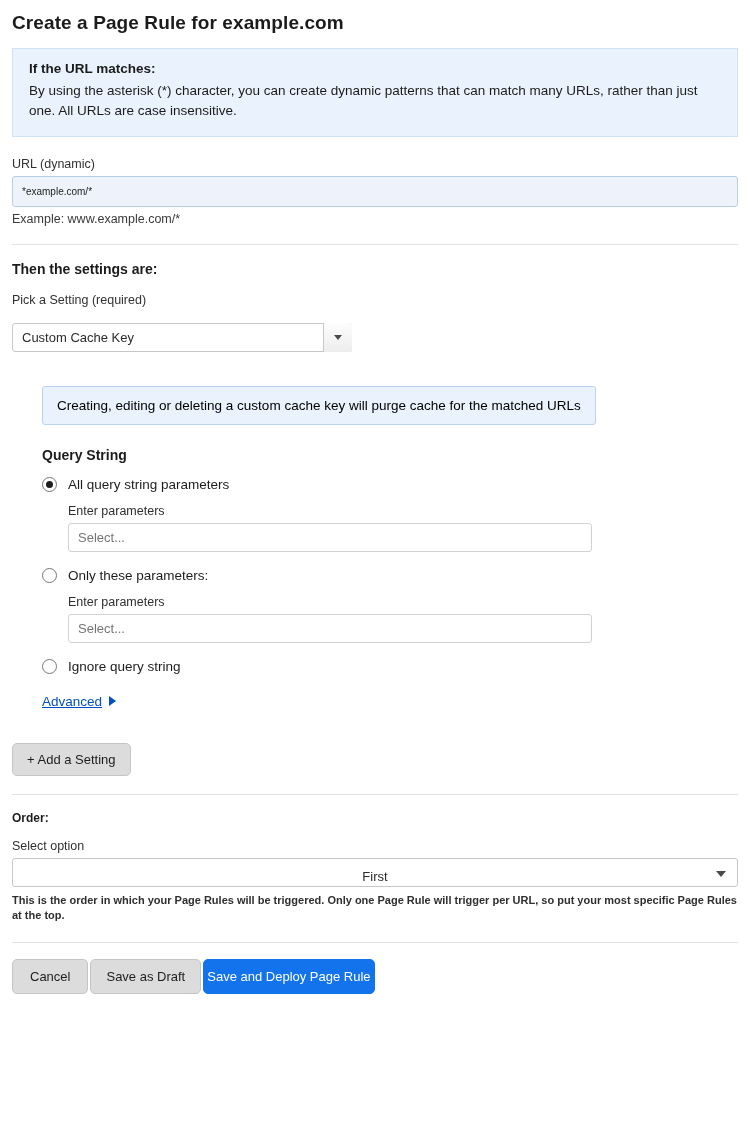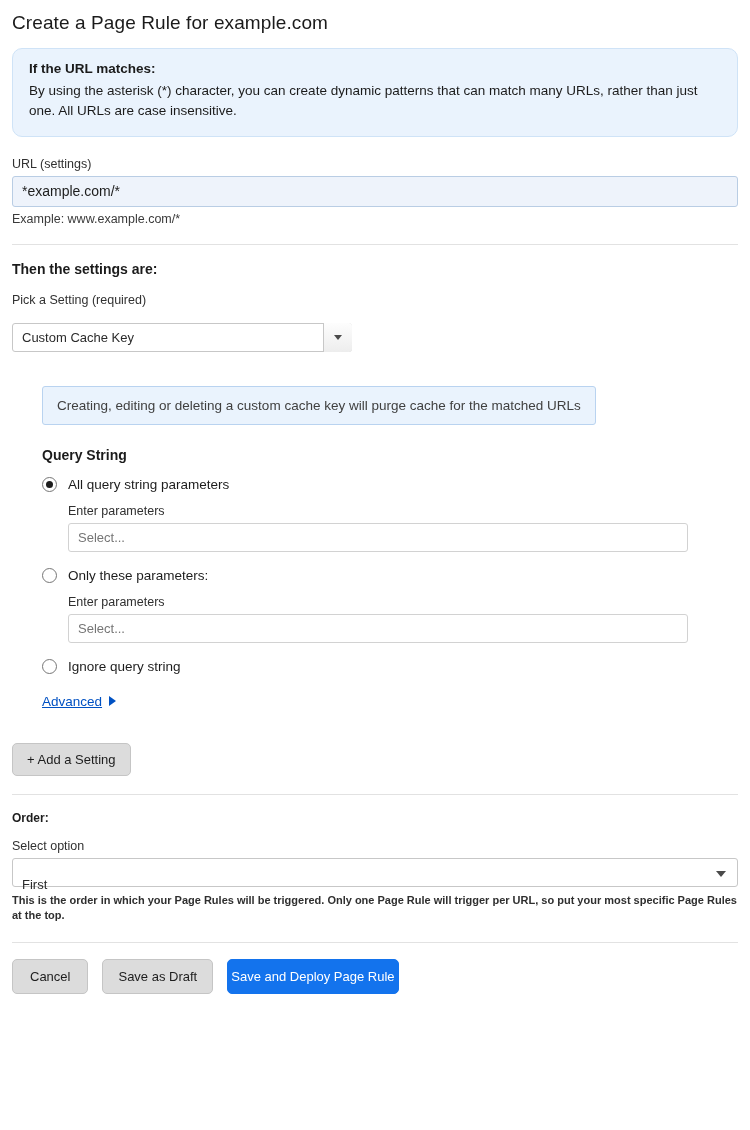--- a/index.html
+++ b/index.html
@@ -14,30 +14,30 @@
     width: 750px;
     min-height: 1130px;
     position: relative;
   }
   .page {
     width: 750px;
     padding: 0 12px;
   }
   .page-title {
     font-size: 19px;
-    font-weight: normal;
+    font-weight: bold;
     color: #1b1b1b;
     margin: 12px 0 14px 0;
     letter-spacing: 0.1px;
   }
   
   .callout {
     background: #eaf3fd;
     border: 1px solid #cfe3f7;
-    border-radius: 10px;
+    border-radius: 0;
     padding: 12px 16px 14px 16px;
     margin-bottom: 20px;
   }
   .callout-title {
     font-size: 13.5px;
     font-weight: bold;
     color: #1b1b1b;
     margin-bottom: 5px;
   }
   .callout-body {
@@ -57,21 +57,21 @@
     color: #313131;
     margin-bottom: 5px;
   }
   .url-input {
     width: 100%;
     height: 31px;
     border: 1px solid #b9cde4;
     background: #eef3fb;
     border-radius: 3px;
     padding: 0 9px;
-    font-size: 14px;
+    font-size: 10px;
     font-family: "Liberation Sans", sans-serif;
     color: #1d1d1d;
     outline: none;
   }
   .help-text {
     font-size: 12.5px;
     color: #3a3a3a;
     margin-top: 5px;
   }
   .divider {
@@ -132,21 +132,21 @@
     margin-top: 34px;
     padding-left: 30px;
   }
   .purge-note {
     display: inline-block;
     background: #eaf3fd;
     border: 1px solid #b9d3f0;
     border-radius: 3px;
     padding: 11px 14px;
     font-size: 13.5px;
-    color: #404040;
+    color: #000000;
   }
   .query-heading {
     font-size: 14px;
     font-weight: bold;
     color: #1b1b1b;
     margin: 22px 0 14px 0;
   }
   .radio-row {
     display: flex;
     align-items: center;
@@ -177,21 +177,21 @@
   }
   .sub-block {
     margin: -2px 0 16px 26px;
   }
   .sub-label {
     font-size: 12.5px;
     color: #2f2f2f;
     margin-bottom: 5px;
   }
   .select-input {
-    width: 620px;
+    width: 524px;
     height: 29px;
     border: 1px solid #d2d2d2;
     border-radius: 3px;
     background: #fff;
     font-size: 13px;
     color: #9a9a9a;
     padding: 0 9px;
     line-height: 27px;
     font-family: "Liberation Sans", sans-serif;
     outline: none;
@@ -236,45 +236,46 @@
     margin-bottom: 14px;
   }
   .order-select {
     width: 100%;
     height: 29px;
     border: 1px solid #c7c7c7;
     border-radius: 3px;
     background: #ffffff;
     font-size: 13px;
     color: #2b2b2b;
-    padding: 12px 9px;
+    padding: 4px 9px;
     line-height: 27px;
     position: relative;
     cursor: pointer;
+    text-align: center;
   }
   .order-caret {
     position: absolute;
     right: 11px;
     top: 12px;
     width: 0; height: 0;
     border-left: 5px solid transparent;
     border-right: 5px solid transparent;
     border-top: 6px solid #4a4a4a;
   }
   .order-help {
     font-size: 11px;
     color: #2f2f2f;
     line-height: 1.45;
     margin-top: 6px;
     font-weight: bold;
   }
   .footer-actions {
     display: flex;
     align-items: center;
-    gap: 14px;
+    gap: 2px;
     margin-top: 14px;
     padding-bottom: 16px;
   }
   .btn-cancel {
     background: #dcdcdc;
     border: 1px solid #c5c5c5;
     color: #1d1d1d;
     padding: 9px 17px;
   }
   .btn-draft {
@@ -296,21 +297,21 @@
 
 <div class="page">
 
   <div class="page-title">Create a Page Rule for example.com</div>
 
   <div class="callout">
     <div class="callout-title">If the URL matches:</div>
     <div class="callout-body">By using the asterisk (*) character, you can create dynamic patterns that can match many URLs, rather than just one. All URLs are case insensitive.</div>
   </div>
 
-  <div class="field-label">URL (settings)</div>
+  <div class="field-label">URL (dynamic)</div>
   <input class="url-input" type="text" value="*example.com/*" style="">
   <div class="help-text">Example: www.example.com/*</div>
 
   <hr class="divider">
 
   <div class="section-heading">Then the settings are:</div>
 
   <div class="field-label">Pick a Setting (required)</div>
   <div class="select-wrap">
     <div class="select-box">Custom Cache Key</div>

